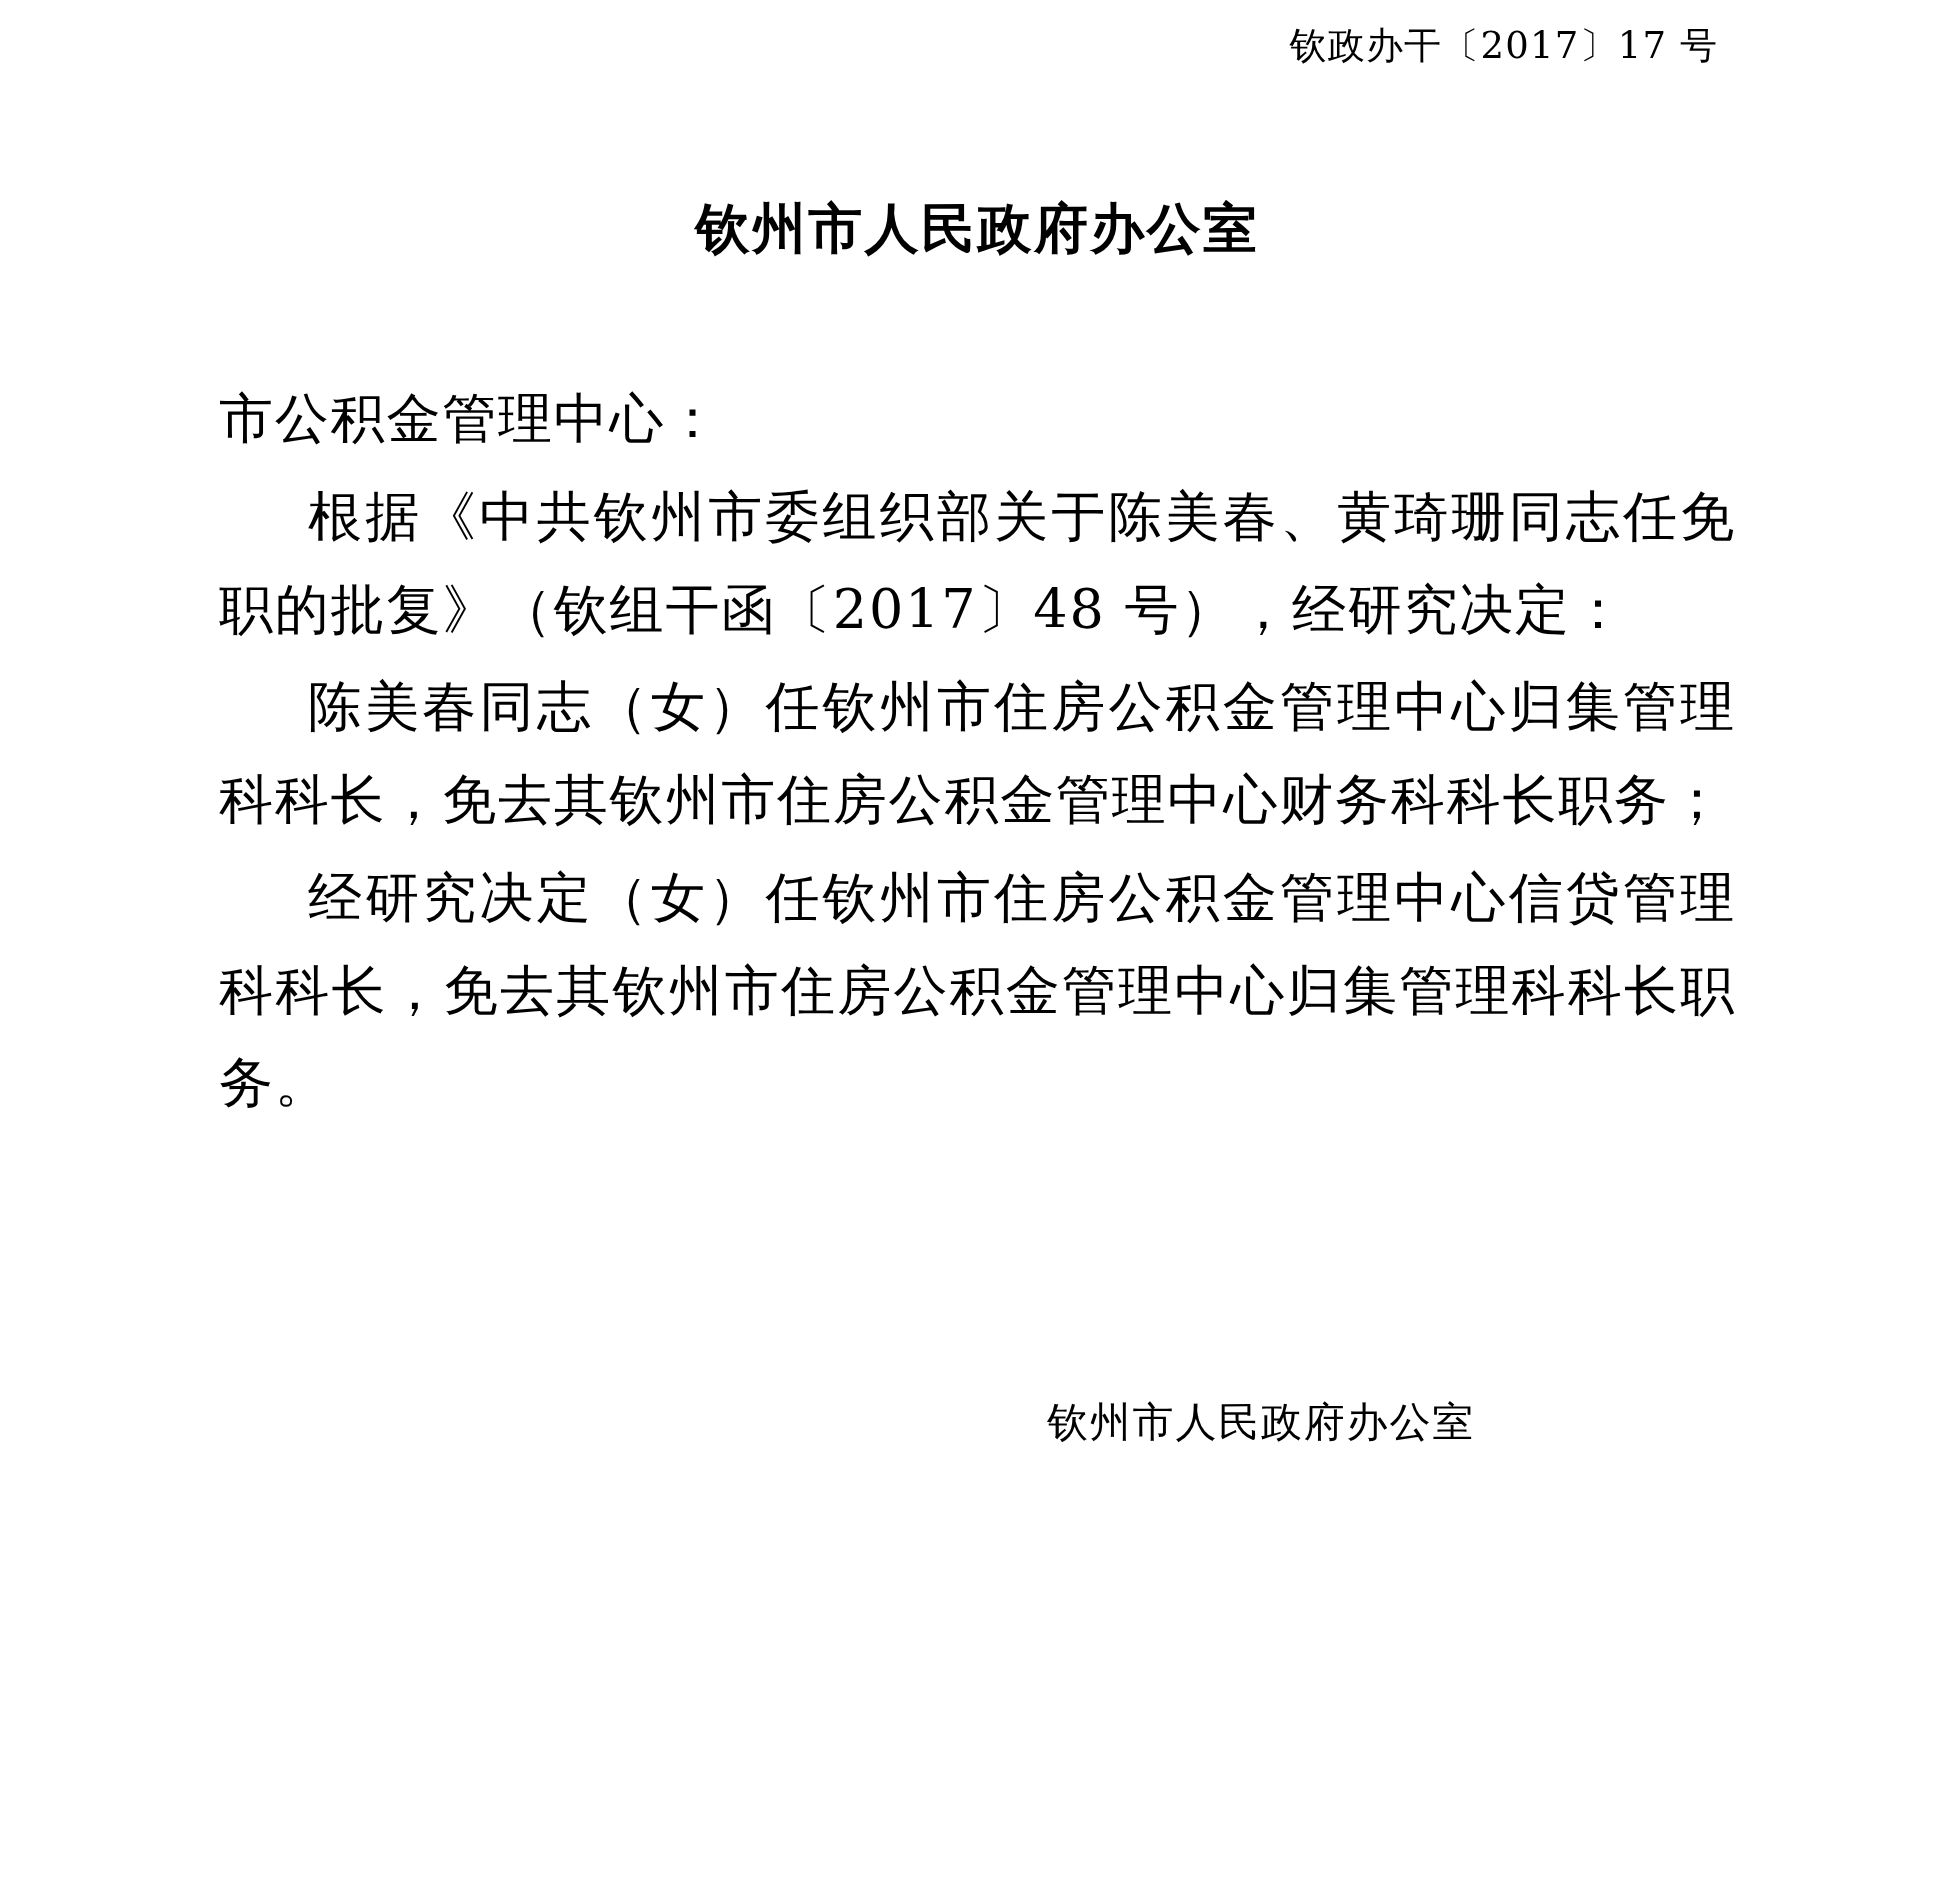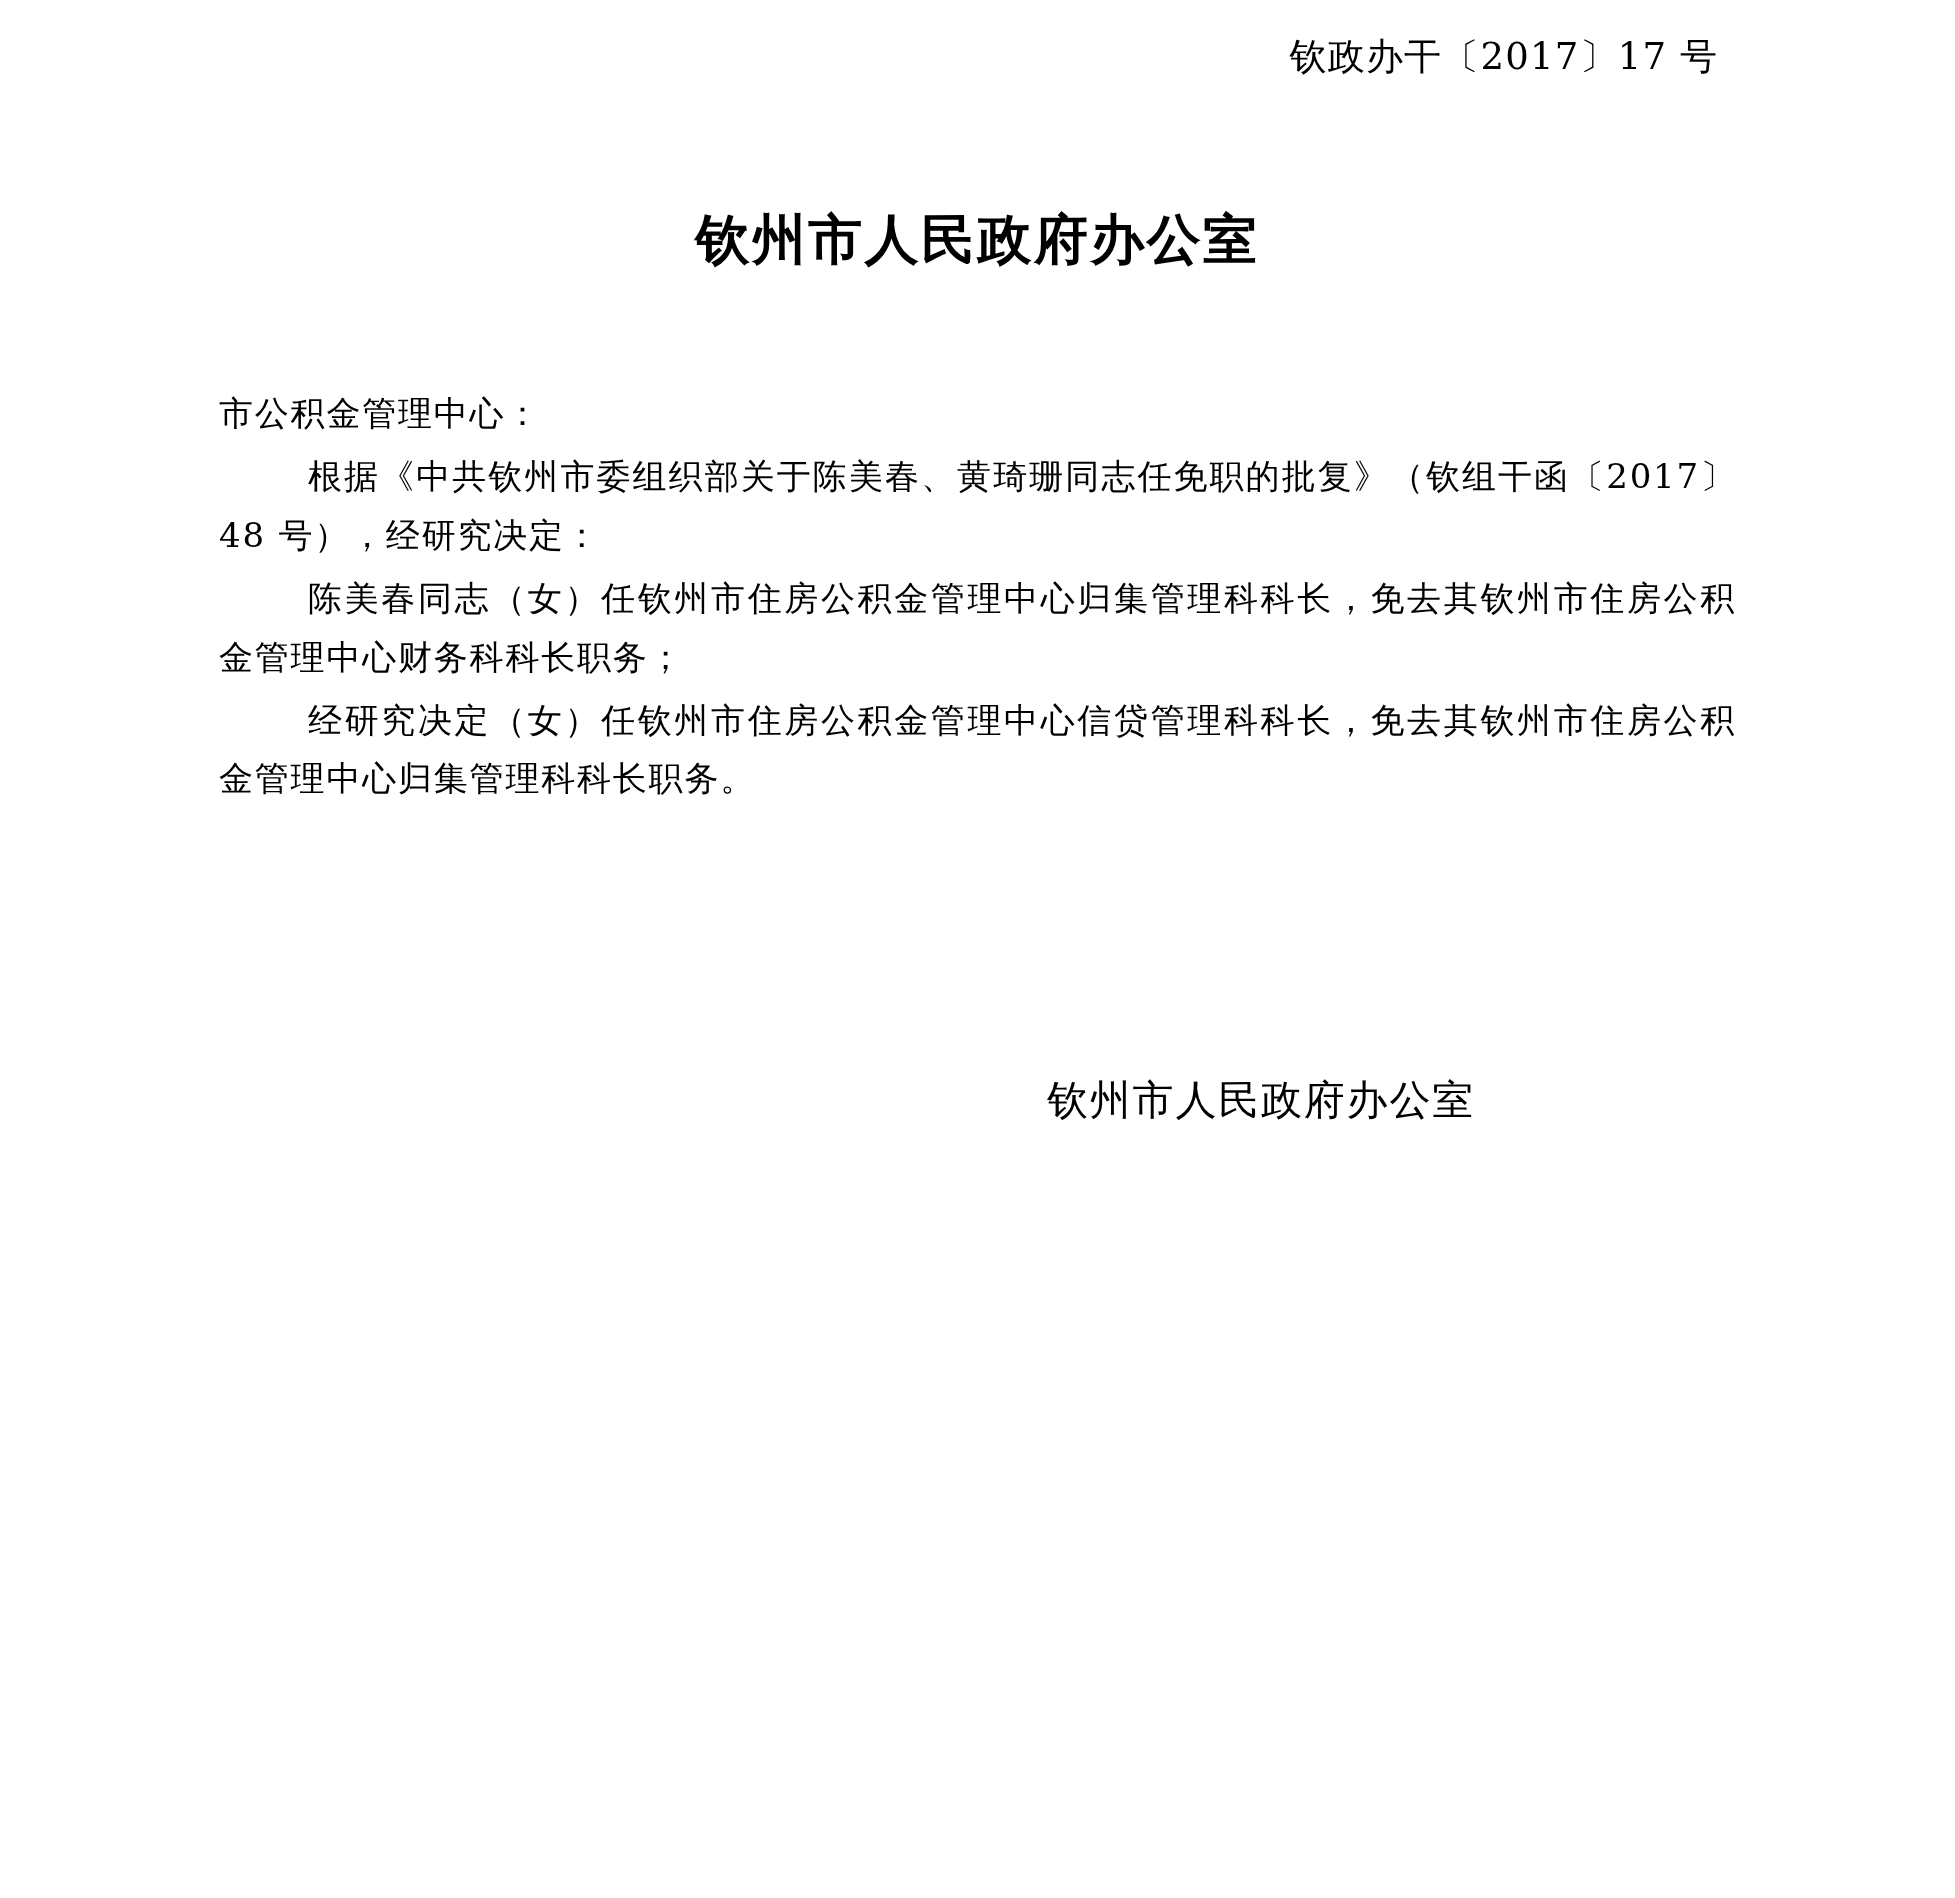--- a/index.html
+++ b/index.html
@@ -21,21 +21,21 @@
     height: 1899px;
     box-sizing: border-box;
     padding: 0 219px;
   }
 
   
   .doc-number {
     text-align: right;
     font-size: 37px;
     letter-spacing: 1.2px;
-    margin-top: 32px;
+    margin-top: 21px;
     margin-right: 17.7px;
     font-family: "DejaVu Serif", "Liberation Serif", serif;
     white-space: nowrap;
   }
 
   
   .title-block {
     margin-top: 118px;
     text-align: center;
     font-weight: bold;
@@ -44,21 +44,21 @@
   .title-line {
     font-size: 54px;
     letter-spacing: 2.4px;
     font-family: "DejaVu Serif", "Liberation Serif", serif;
     font-weight: bold;
   }
 
   
   .body-block {
     margin-top: 106px;
-    font-size: 34px;
+    font-size: 54px;
     line-height: 1.72;
     letter-spacing: 1.8px;
   }
   .para {
     margin: 0 0 4.7px 0;
     text-align: justify;
     text-justify: inter-ideograph;
   }
   .indent {
     text-indent: 89px;

